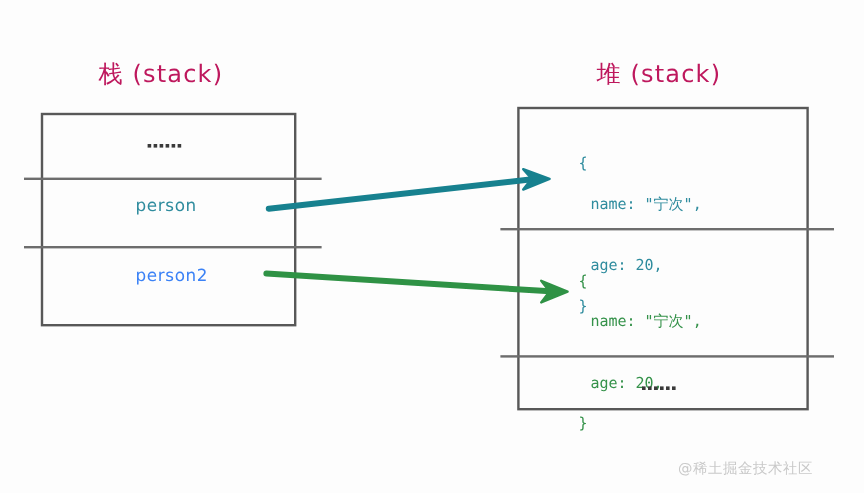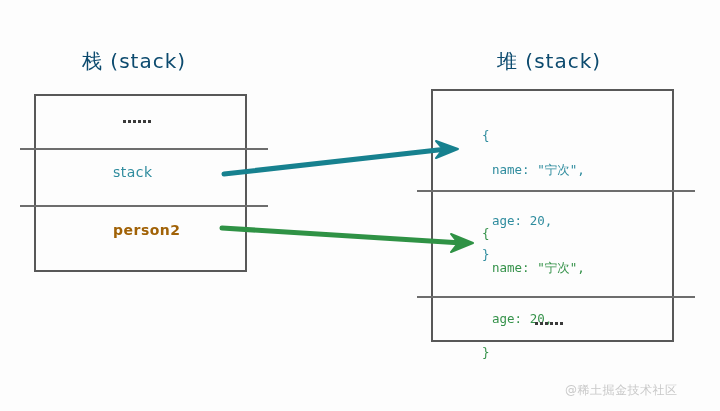--- a/index.html
+++ b/index.html
@@ -15,21 +15,21 @@
     overflow: hidden;
     font-family: "DejaVu Sans", sans-serif;
   }
 
   
   .title {
     position: absolute;
     font-family: "DejaVu Sans", sans-serif;
     font-size: 20px;
     letter-spacing: 1px;
-    color: #0c4a6e;
+    color: #be185d;
     white-space: nowrap;
   }
   #title-stack { left: 82px;  top: 48px; }
   #title-heap  { left: 497px; top: 48px; }
 
   
   .box {
     position: absolute;
     border: 2px solid #585858;
     background: transparent;
@@ -51,21 +51,21 @@
 
   
   .hand {
     position: absolute;
     font-family: "DejaVu Sans", sans-serif;
     font-size: 14px;
     letter-spacing: 0.5px;
     white-space: nowrap;
   }
   #label-person  { left: 113px; top: 164px; color: #2f8c9e; }
-  #label-person2 { left: 113px; top: 222px; color: #a16207; font-weight: bold; }
+  #label-person2 { left: 113px; top: 222px; color: #3b82f6; }
 
   
   .dots {
     position: absolute;
     display: flex;
     gap: 2px;
   }
   .dots span {
     display: block;
     width: 3px;
@@ -120,21 +120,21 @@
 
   <div class="dots" id="stack-dots">
     <span></span>
       <span></span>
       <span></span>
       <span></span>
       <span></span>
       <span></span>
   </div>
 
-  <div class="hand" id="label-person">stack</div>
+  <div class="hand" id="label-person">person</div>
 
   <div class="hand" id="label-person2">person2</div>
 
   <div class="divider" id="stack-div-1"></div>
   <div class="divider" id="stack-div-2"></div>
 
   <div class="box" id="heap-box"></div>
 
   <div class="code" id="heap-obj-1">
     <span>{</span>

